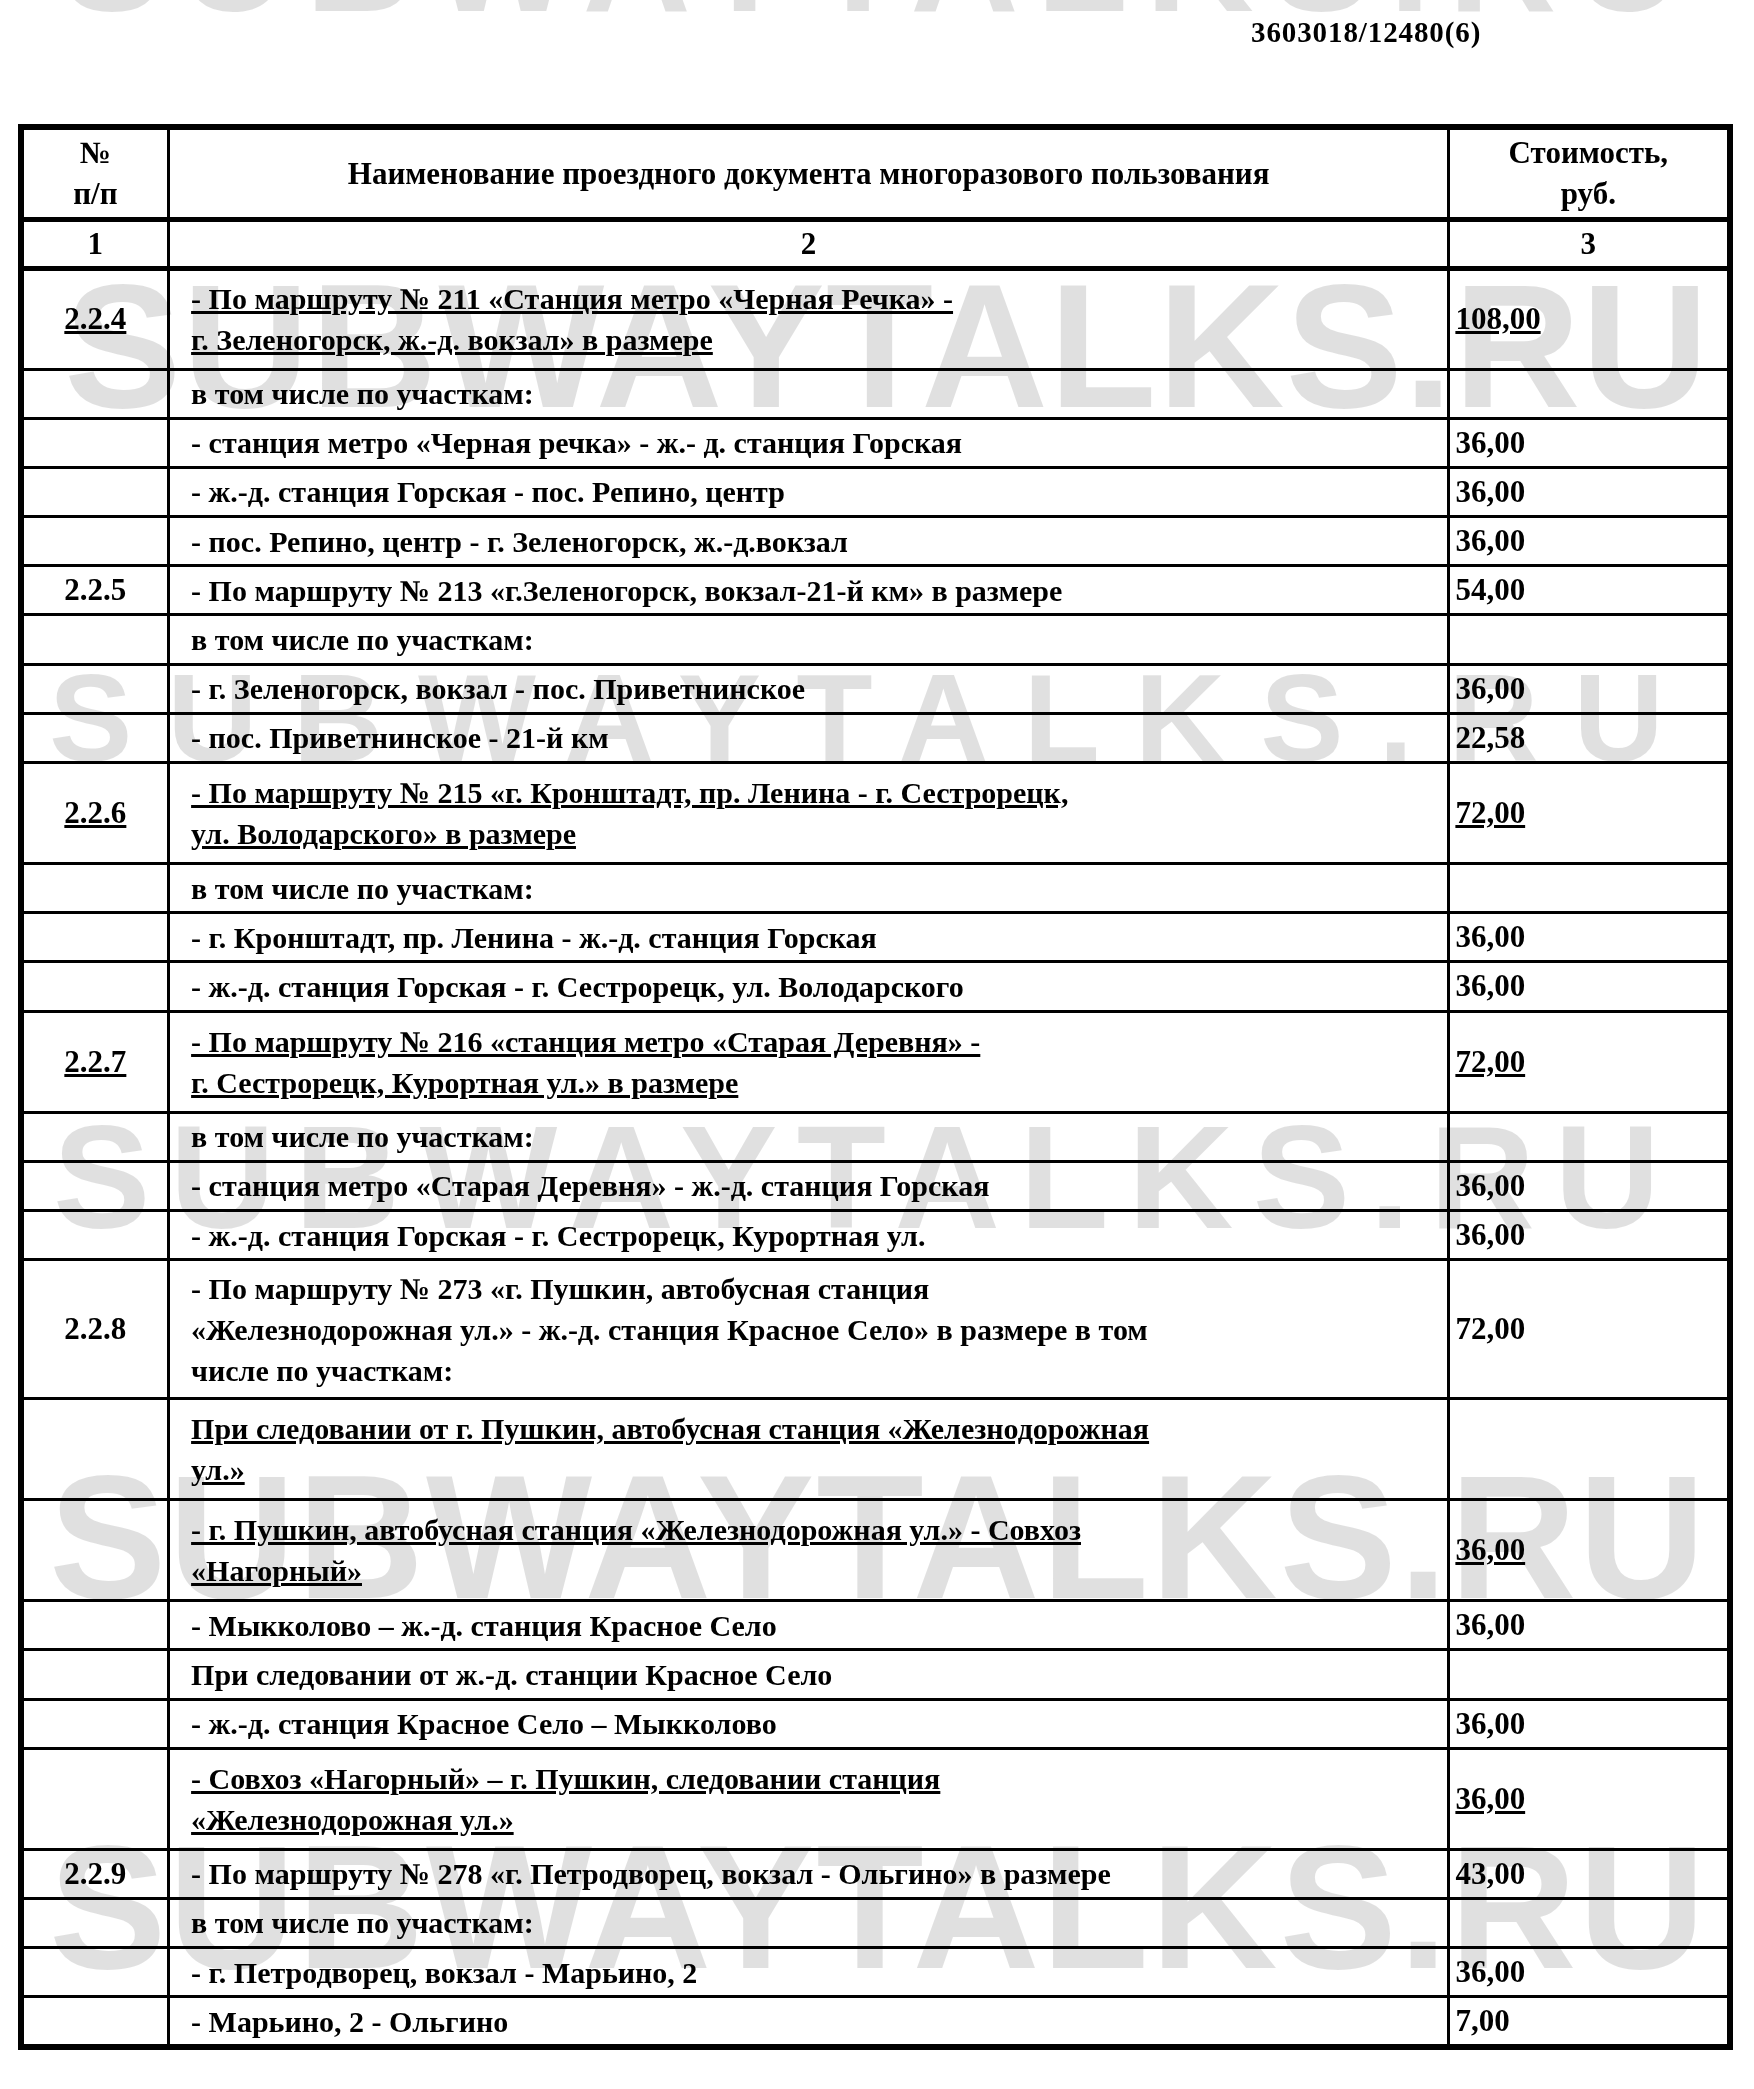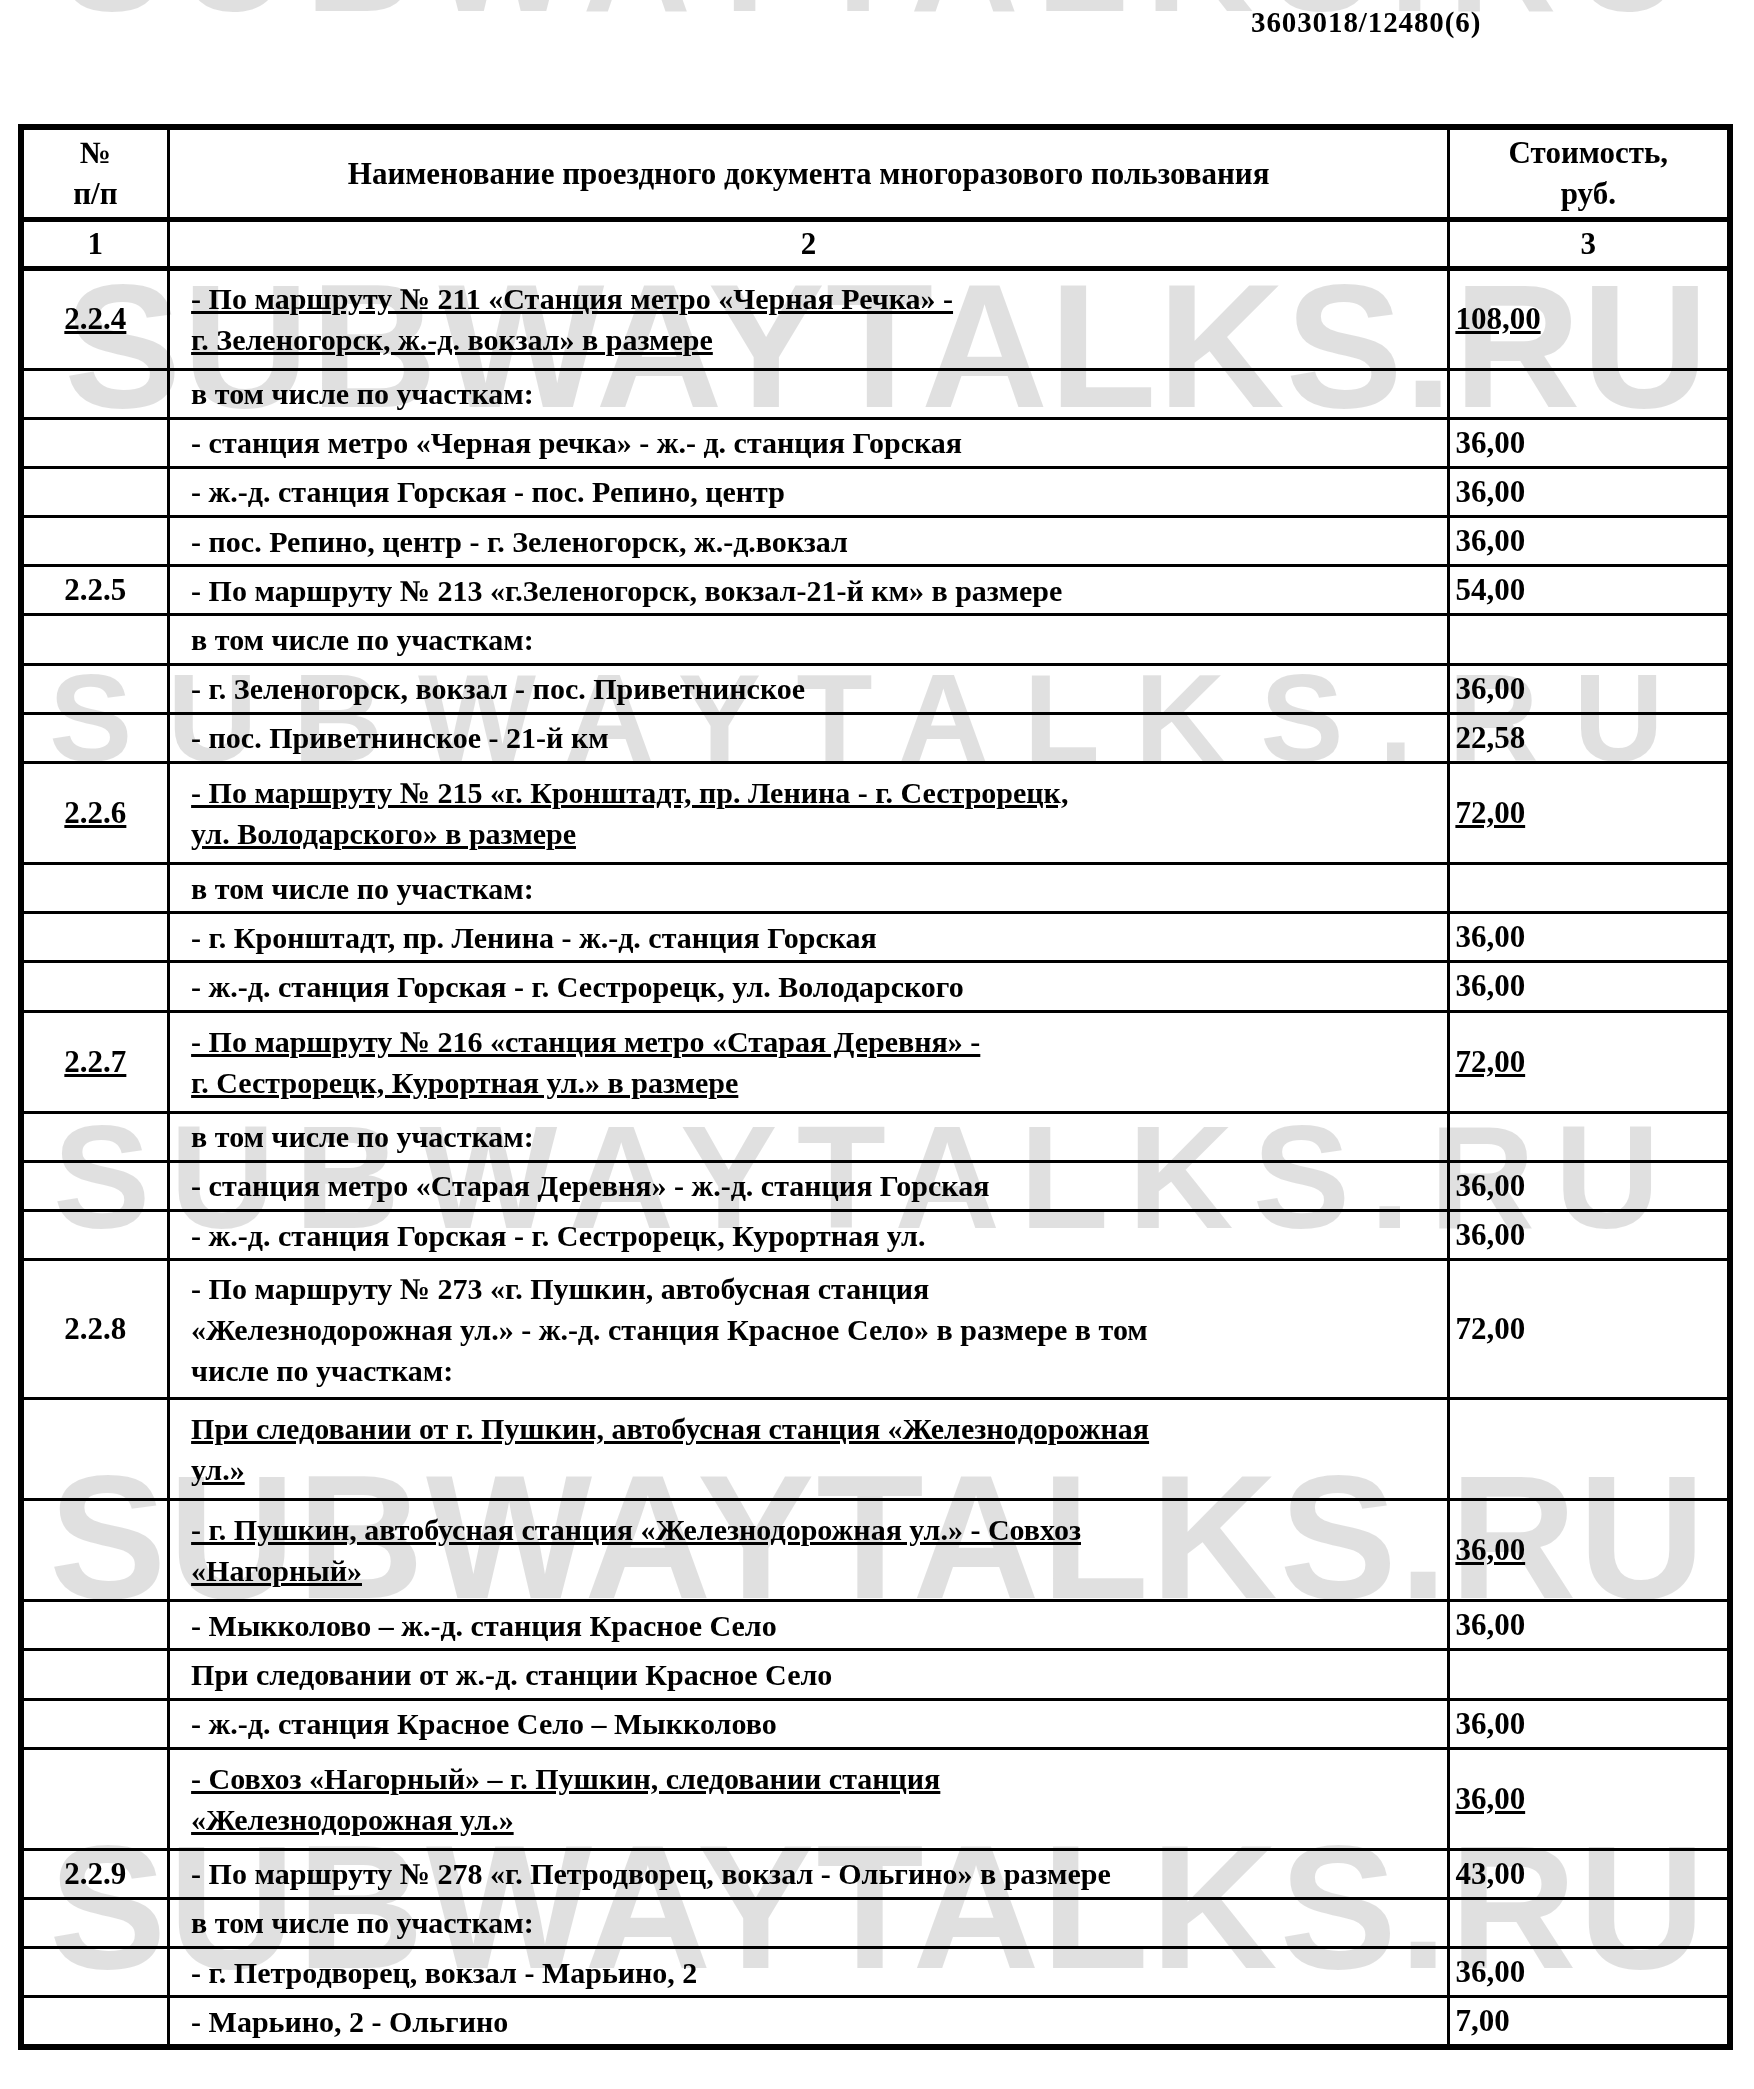--- a/index.html
+++ b/index.html
@@ -11,21 +11,21 @@
     position: relative;
     width: 1755px;
     height: 2090px;
     overflow: hidden;
     font-family: "Liberation Serif", serif;
     color: #000;
   }
   
   .doc-number {
     position: absolute;
-    top: 6px;
+    top: 16px;
     left: 1251px;
     font-size: 29px;
     font-weight: bold;
     letter-spacing: 0.9px;
     z-index: 3;
   }
   
   .wm {
     position: absolute;
     z-index: 1;

